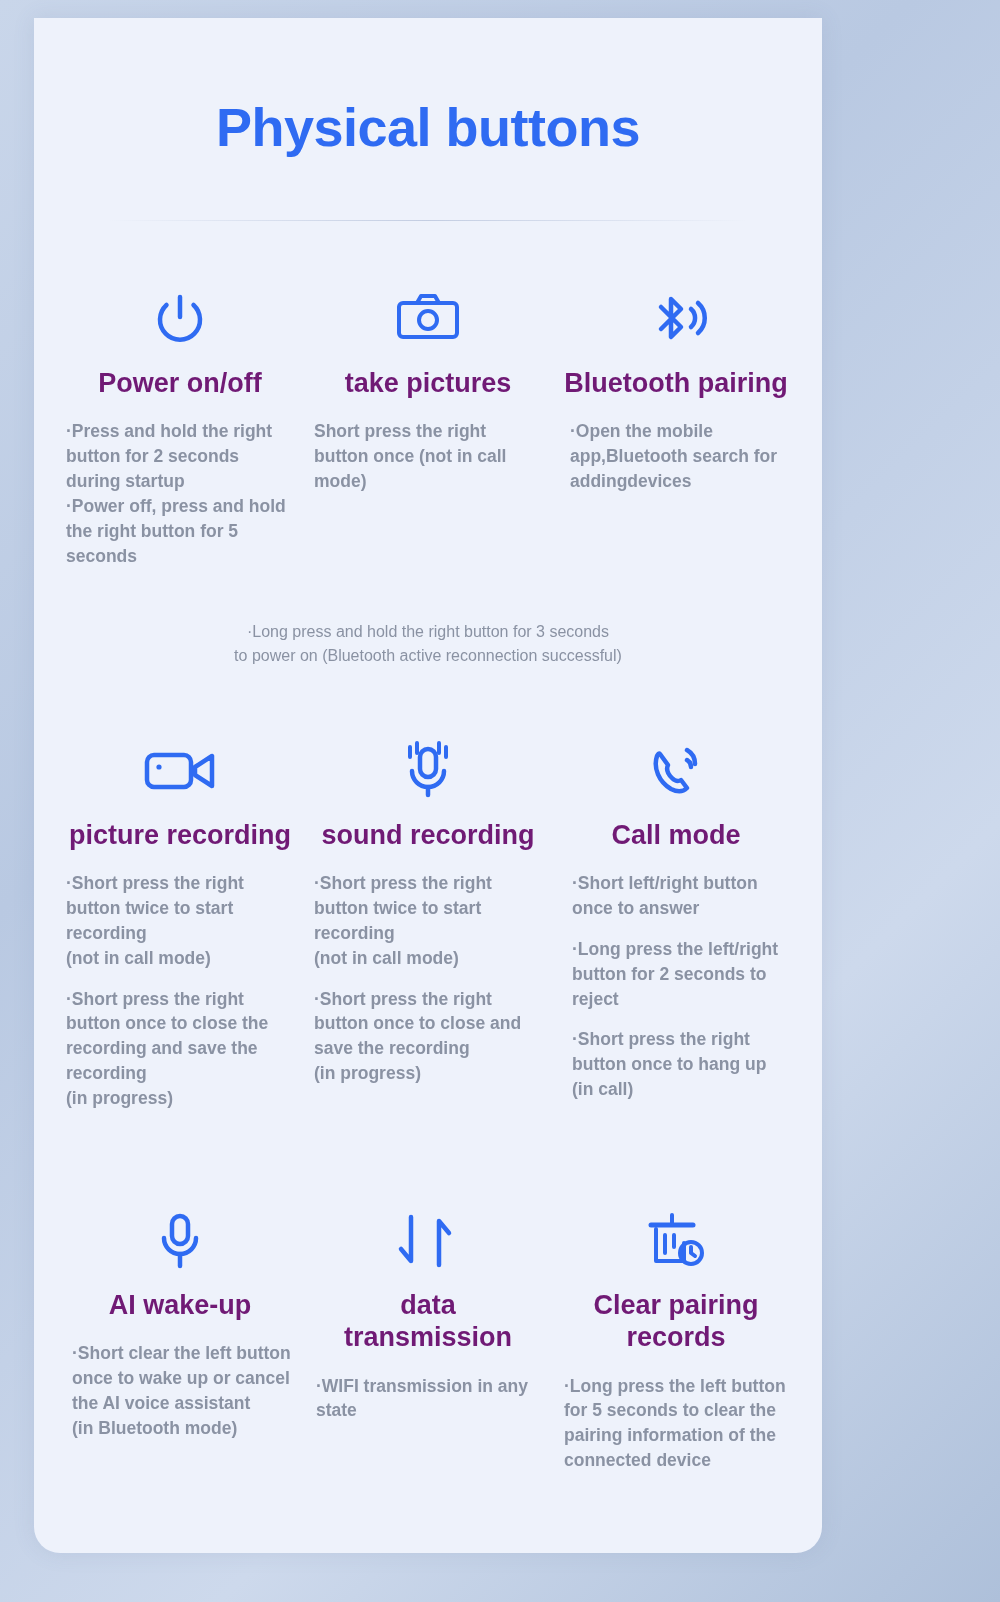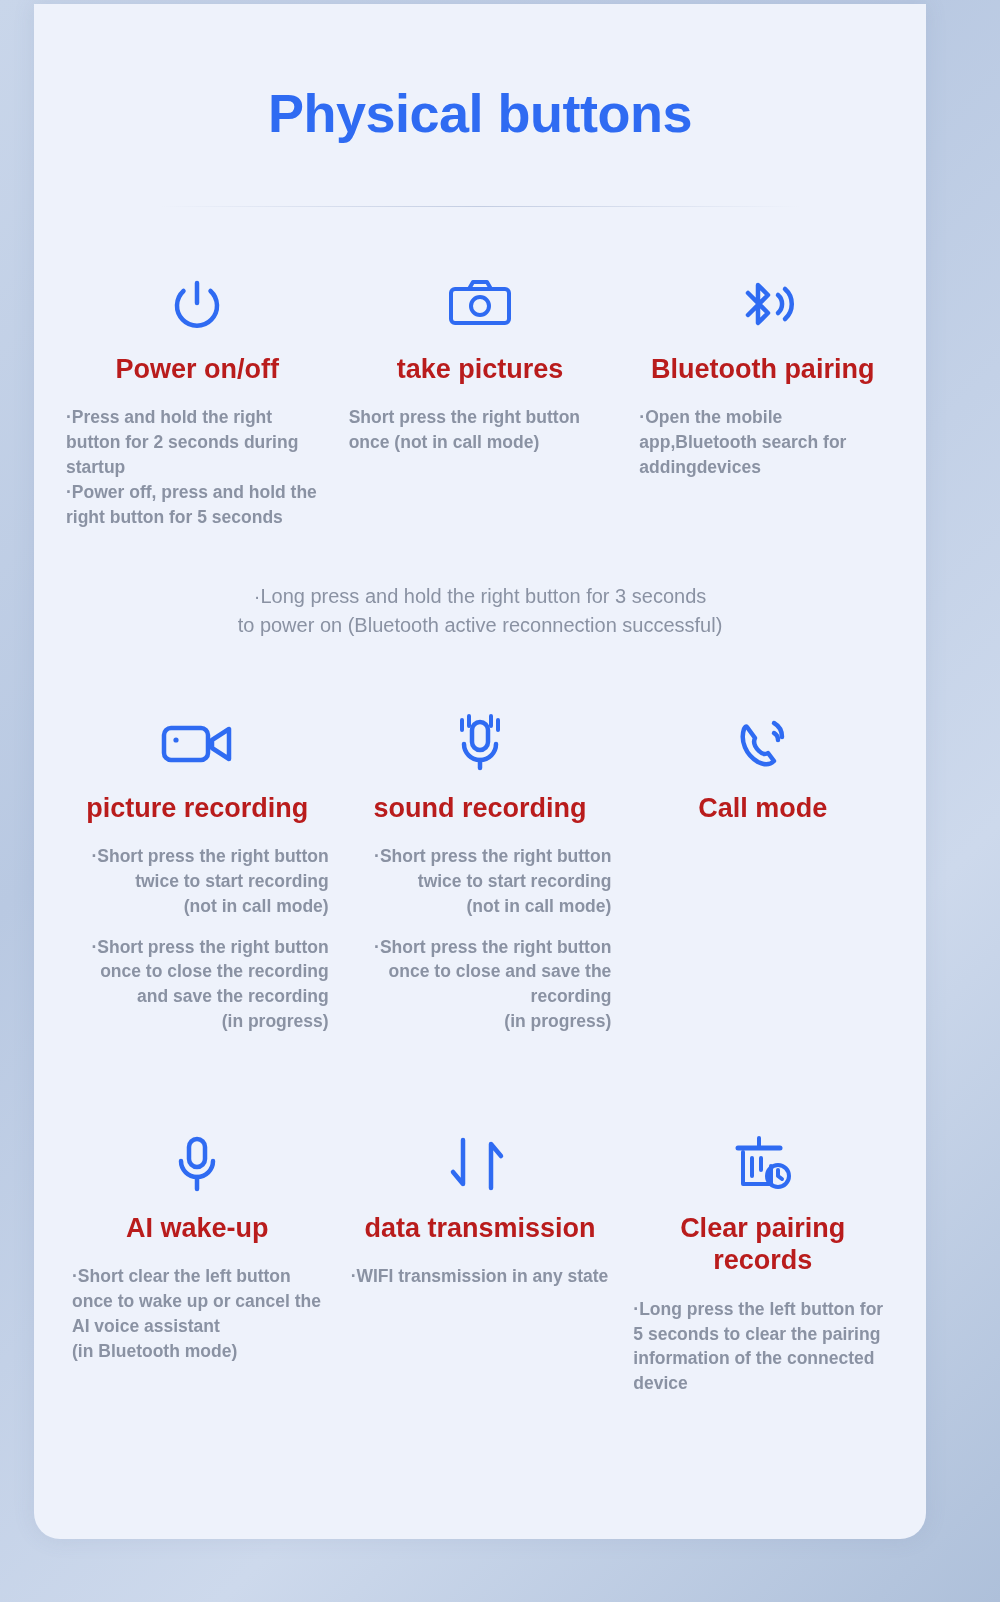--- a/index.html
+++ b/index.html
@@ -9,22 +9,22 @@
   body {
     width: 1000px;
     height: 1602px;
     font-family: "Liberation Sans", sans-serif;
     background: linear-gradient(135deg, #c9d6ea 0%, #b9c9e2 35%, #cdd9ec 70%, #aec0da 100%);
     overflow: hidden;
   }
   .page {
     position: absolute;
     left: 34px;
-    top: 4px;
-    width: 892px;
+    top: 18px;
+    width: 788px;
     height: 1535px;
     background: #eef2fb;
     border-radius: 0 0 26px 26px;
     box-shadow: 0 0 22px rgba(90,110,150,0.12);
     overflow: hidden;
   }
   .title {
     text-align: center;
     color: #2f6bf2;
     font-size: 54px;
@@ -52,21 +52,21 @@
     height: 84px;
     display: flex;
     align-items: center;
     justify-content: center;
   }
   .icon-wrap svg {
     display: block;
   }
   .cell-title {
     text-align: center;
-    color: #b91c1c;
+    color: #701a75;
     font-size: 27px;
     font-weight: bold;
     line-height: 1.2;
     margin-top: 6px;
   }
   .lines {
     margin-top: 20px;
     color: #8a92a3;
     font-size: 17.5px;
     line-height: 1.42;
@@ -80,29 +80,29 @@
 
   
   .row1 { margin-top: 56px; }
   .row1 .cell:nth-child(1) .lines { text-align: left; }
   .row1 .cell:nth-child(2) .lines { text-align: left; }
   .row1 .cell:nth-child(3) .lines { text-align: left; padding-left: 8px;}
 
   .note {
     text-align: center;
     color: #8a92a3;
-    font-size: 20px;
+    font-size: 16px;
     line-height: 1.45;
     margin-top: 52px;
     white-space: pre-line;
   }
 
   
   .row2 { margin-top: 62px; }
-  .row2 .lines { text-align: right; }
+  .row2 .lines { text-align: left; }
   .row2 .cell:nth-child(3) .lines { padding-left: 10px; }
 
   
   .row3 { margin-top: 88px; }
   .row3 .lines { text-align: left; }
   .row3 .cell:nth-child(1) .lines { padding-left: 6px; }
   .row3 .cell:nth-child(2) .lines { padding-left: 2px; }
   .row3 .cell:nth-child(3) .lines { padding-left: 2px; }
 </style>
 </head>
@@ -201,20 +201,25 @@
 
     <div class="cell">
       <div class="icon-wrap">
         <svg width="66" height="62" viewBox="0 0 66 62" fill="none" stroke="#2f6bf2" stroke-width="4.5" stroke-linecap="round" stroke-linejoin="round">
           <path d="M14 16 C10 28 16 42 28 49 C34 52 40 52 44 48 L38 40 C35 42 32 41 29 38 C25 34 23 29 25 25 L17 14 C16 13 15 14 14 16 Z"></path>
           <path d="M44 10 A16 16 0 0 1 52 24"></path>
           <path d="M44 20 A8 8 0 0 1 48 27"></path>
         </svg>
       </div>
       <div class="cell-title">Call mode</div>
+      <div class="lines">
+        <p>·Short left/right button once to answer</p>
+        <p>·Long press the left/right button for 2 seconds to reject</p>
+        <p>·Short press the right button once to hang up (in call)</p>
+      </div>
     </div>
 
   </div>
 
   <div class="grid row3">
 
     <div class="cell">
       <div class="icon-wrap">
         <svg width="56" height="66" viewBox="0 0 56 66" fill="none" stroke="#2f6bf2" stroke-width="4.5" stroke-linecap="round" stroke-linejoin="round">
           <rect x="20" y="8" width="16" height="28" rx="8"></rect>

